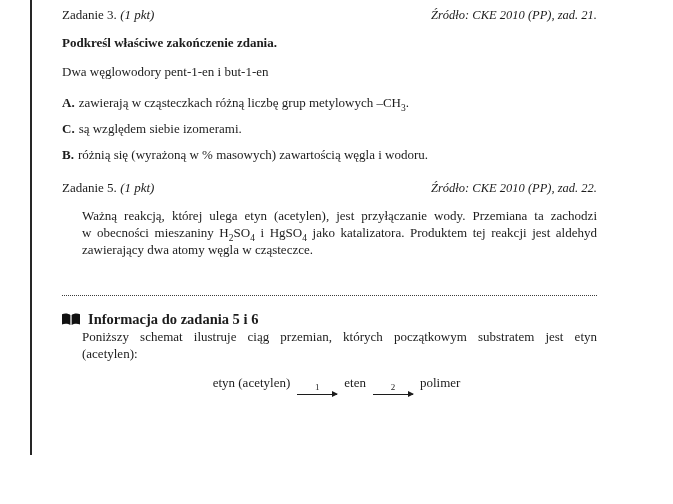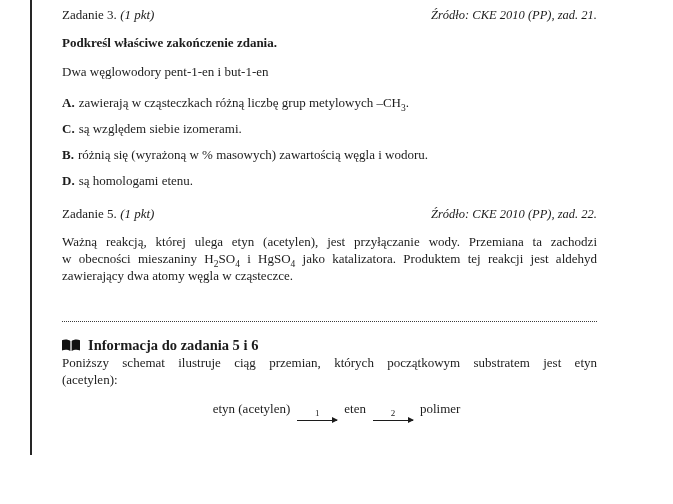--- a/index.html
+++ b/index.html
@@ -22,21 +22,21 @@
     margin-bottom:10px;
   }
   .task-title{white-space:nowrap;}
   .task-points{font-style:italic;}
   .task-source{font-style:italic;font-size:12.5px;text-align:right;}
   .instruction{font-weight:bold;margin-bottom:12px;}
   .stem{margin-bottom:14px;}
   .option{margin-bottom:9px;}
   .option .letter{font-weight:bold;margin-right:4px;}
   .t4-header{margin-top:16px;}
-  .jpara .tline{text-align:left;}
+  .jpara .tline{text-align:left;margin-left:20px;}
   .jpara .tline:not(:last-child){text-align:justify;text-align-last:justify;}
   .command{font-weight:bold;margin-top:14px;}
   sub{font-size:9.5px;line-height:0;}
   .dotted-rule{
     margin-top:37px;height:0;
     border-top:1.6px dotted #3c3c3c;
   }
   .info-heading{
     margin-top:14px;display:flex;align-items:center;gap:8px;
     font-weight:bold;font-size:14.5px;line-height:18px;
@@ -81,23 +81,20 @@
 
   <div class="option">
     <span class="letter">A.</span><span>zawierają w cząsteczkach różną liczbę grup metylowych –CH<sub>3</sub>.</span>
   </div>
   <div class="option">
     <span class="letter">C.</span><span>są względem siebie izomerami.</span>
   </div>
   <div class="option">
     <span class="letter">B.</span><span>różnią się (wyrażoną w % masowych) zawartością węgla i wodoru.</span>
   </div>
-  <div class="option">
-    <span class="letter">D.</span><span>są homologami etenu.</span>
-  </div>
 
   <div class="task-header t4-header">
     <div class="task-title">
       <span>Zadanie 5.</span>
       <span class="task-points">(1 pkt)</span>
     </div>
     <div class="task-source">Źródło: CKE 2010 (PP), zad. 22.</div>
   </div>
 
   <div class="jpara">

